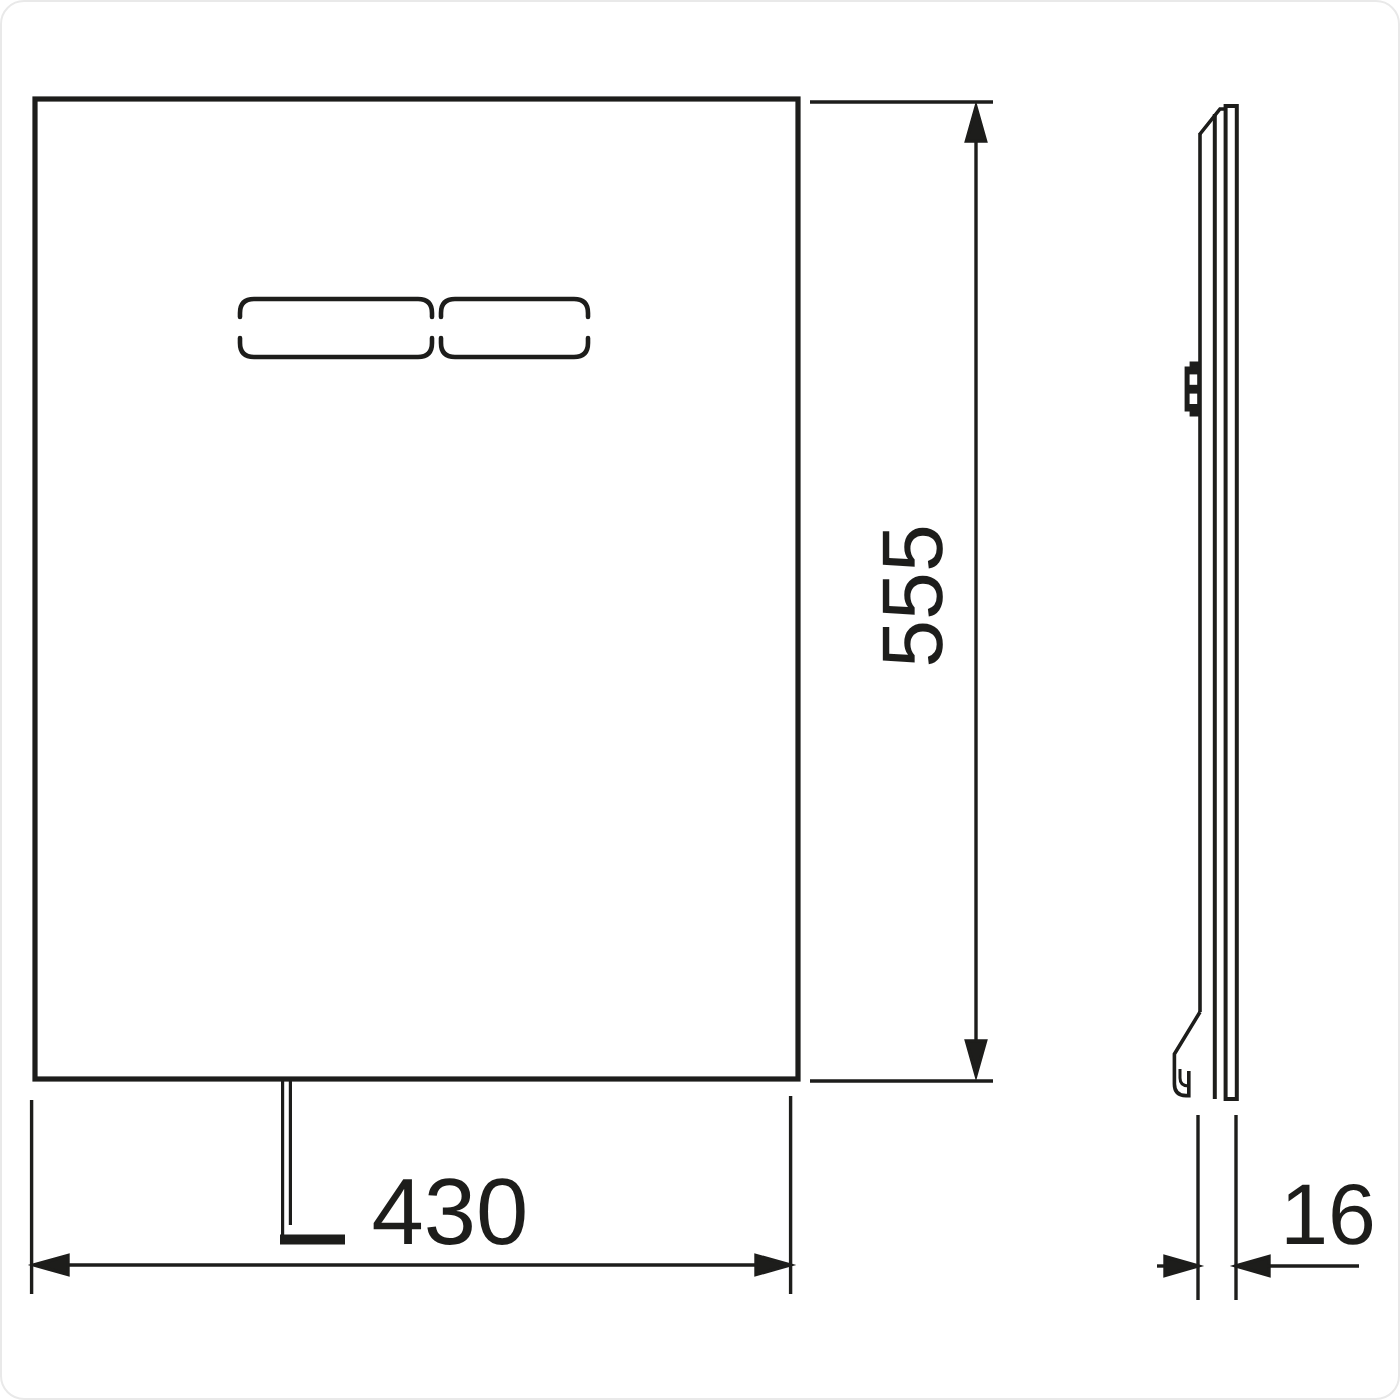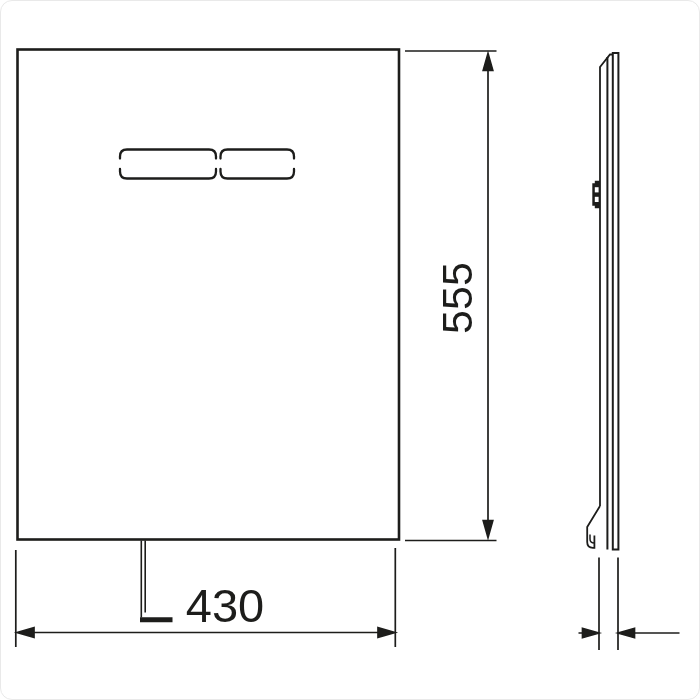--- a/index.html
+++ b/index.html
@@ -107,14 +107,15 @@
       <path d="M617 556.5 L617 649"></path>
       <path d="M577.5 632 L583 632"></path>
       <path d="M598 632 L581.5 627.3 L581.5 636.7 Z" fill="#1d1d1b"></path>
       <path d="M617 632 L633.5 627.3 L633.5 636.7 Z" fill="#1d1d1b"></path>
       <path d="M632.5 632 L678.5 632"></path>
     </g>
   </svg>
 
   <div class="dim-label width">430</div>
   <div class="dim-label height">555</div>
+  <div class="dim-label depth">16</div>
 
 </div>
 
 </body></html>

